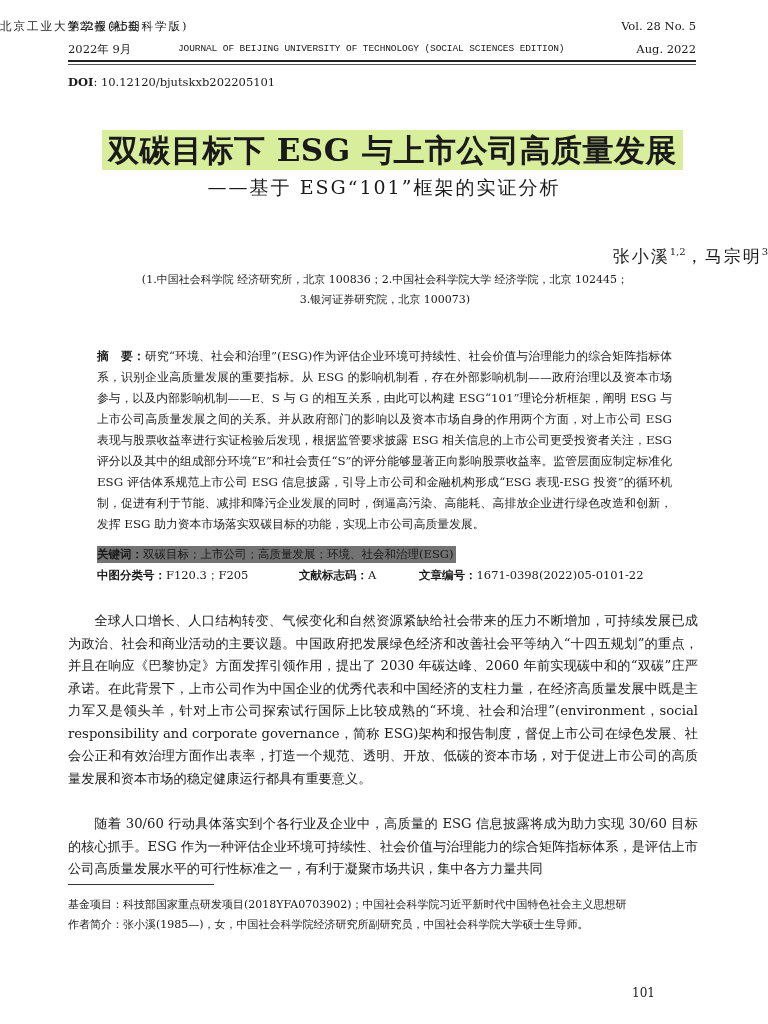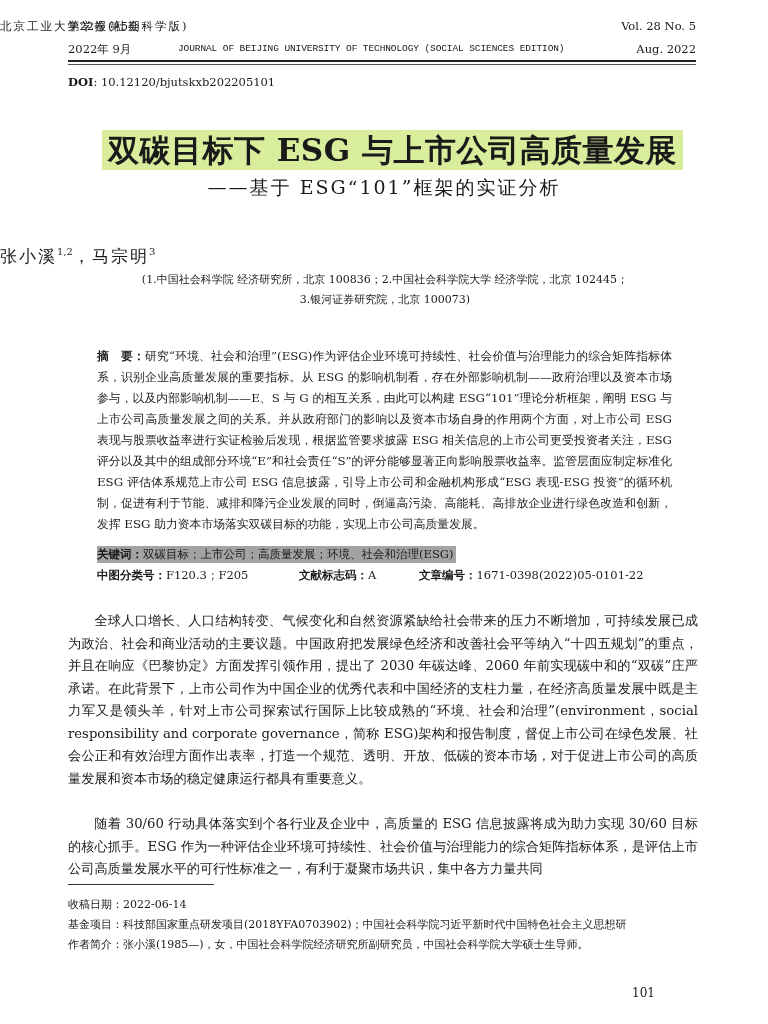--- a/index.html
+++ b/index.html
@@ -14,27 +14,27 @@
   .hdr-c2 { top: 43px; left: 178px; font-size: 9.5px; letter-spacing: -0.1px; font-family: Liberation Mono, monospace; }
   .hdr-r2 { top: 42px; right: 72px; }
   .rule1 { top: 60px; left: 68px; width: 628px; height: 2px; background: #222; }
   .rule2 { top: 64px; left: 68px; width: 628px; height: 1px; background: #555; }
   .doi { top: 75px; left: 68px; font-size: 11.5px; }
   .doi b { font-weight: bold; }
   .title { top: 130px; left: 0; width: 768px; text-align: center; }
   .title span { background: #d8ee9c; font-size: 31px; font-weight: bold; padding: 2px 6px; letter-spacing: 0.5px;
                 font-family: "DejaVu Serif", serif; margin-left: 17px; }
   .subtitle { top: 175px; left: 0; width: 768px; text-align: center; font-size: 19px; letter-spacing: 2px; }
-  .authors { top: 245px; left: 0; width: 768px; text-align: left; font-size: 17px; letter-spacing: 2px; }
+  .authors { top: 245px; left: 0; width: 768px; text-align: right; font-size: 17px; letter-spacing: 2px; }
   .authors sup { font-size: 10px; letter-spacing: 0; }
   .affil { left: 95px; width: 580px; text-align: center; font-size: 11px; line-height: 20px; }
   .affil1 { top: 270px; }
   .abstract { top: 346px; left: 97px; width: 575px; font-size: 11.8px; line-height: 21px; text-align: justify; }
   .abstract .lbl { font-weight: bold; font-family: "DejaVu Sans", sans-serif; }
-  .kw { top: 546px; left: 97px; font-size: 11.5px; background: #a3a3a3; padding: 1px 3px 1px 0; }
+  .kw { top: 546px; left: 97px; font-size: 11.5px; background: #737373; padding: 1px 3px 1px 0; }
   .kw .lbl { font-weight: bold; font-family: "DejaVu Sans", sans-serif; }
   .cls { top: 568px; left: 97px; width: 580px; font-size: 11.5px; }
   .cls .lbl { font-weight: bold; font-family: "DejaVu Sans", sans-serif; }
   .cls .item { position: absolute; white-space: nowrap; }
   .body { left: 68px; width: 630px; font-size: 13.2px; line-height: 22.5px; text-align: justify; }
   .body p { margin: 0; text-indent: 2em; }
   .para1 { top: 610px; }
   .para2 { top: 813px; }
   .fnrule { top: 884px; left: 68px; width: 146px; height: 1px; background: #333; }
   .fn { left: 68px; width: 630px; font-size: 11px; line-height: 20px; }
@@ -86,18 +86,17 @@
 
 <div class="abs body para1">
   <p>全球人口增长、人口结构转变、气候变化和自然资源紧缺给社会带来的压力不断增加，可持续发展已成为政治、社会和商业活动的主要议题。中国政府把发展绿色经济和改善社会平等纳入“十四五规划”的重点，并且在响应《巴黎协定》方面发挥引领作用，提出了 2030 年碳达峰、2060 年前实现碳中和的“双碳”庄严承诺。在此背景下，上市公司作为中国企业的优秀代表和中国经济的支柱力量，在经济高质量发展中既是主力军又是领头羊，针对上市公司探索试行国际上比较成熟的“环境、社会和治理”(environment，social responsibility and corporate governance，简称 ESG)架构和报告制度，督促上市公司在绿色发展、社会公正和有效治理方面作出表率，打造一个规范、透明、开放、低碳的资本市场，对于促进上市公司的高质量发展和资本市场的稳定健康运行都具有重要意义。</p>
 </div>
 <div class="abs body para2">
   <p>随着 30/60 行动具体落实到个各行业及企业中，高质量的 ESG 信息披露将成为助力实现 30/60 目标的核心抓手。ESG 作为一种评估企业环境可持续性、社会价值与治理能力的综合矩阵指标体系，是评估上市公司高质量发展水平的可行性标准之一，有利于凝聚市场共识，集中各方力量共同</p>
 </div>
 
 <div class="abs fnrule"></div>
 <div class="abs fn fn1">
-  <div><span>收稿日期：</span><span>2022-06-14</span></div>
   <div><span>基金项目：</span><span>科技部国家重点研发项目(2018YFA0703902)；中国社会科学院习近平新时代中国特色社会主义思想研</span></div>
   <div><span>作者简介：</span><span>张小溪(1985—)，女，中国社会科学院经济研究所副研究员，中国社会科学院大学硕士生导师。</span></div>
 </div>
 
 <div class="abs pageno">101</div>
 
 </body></html>

